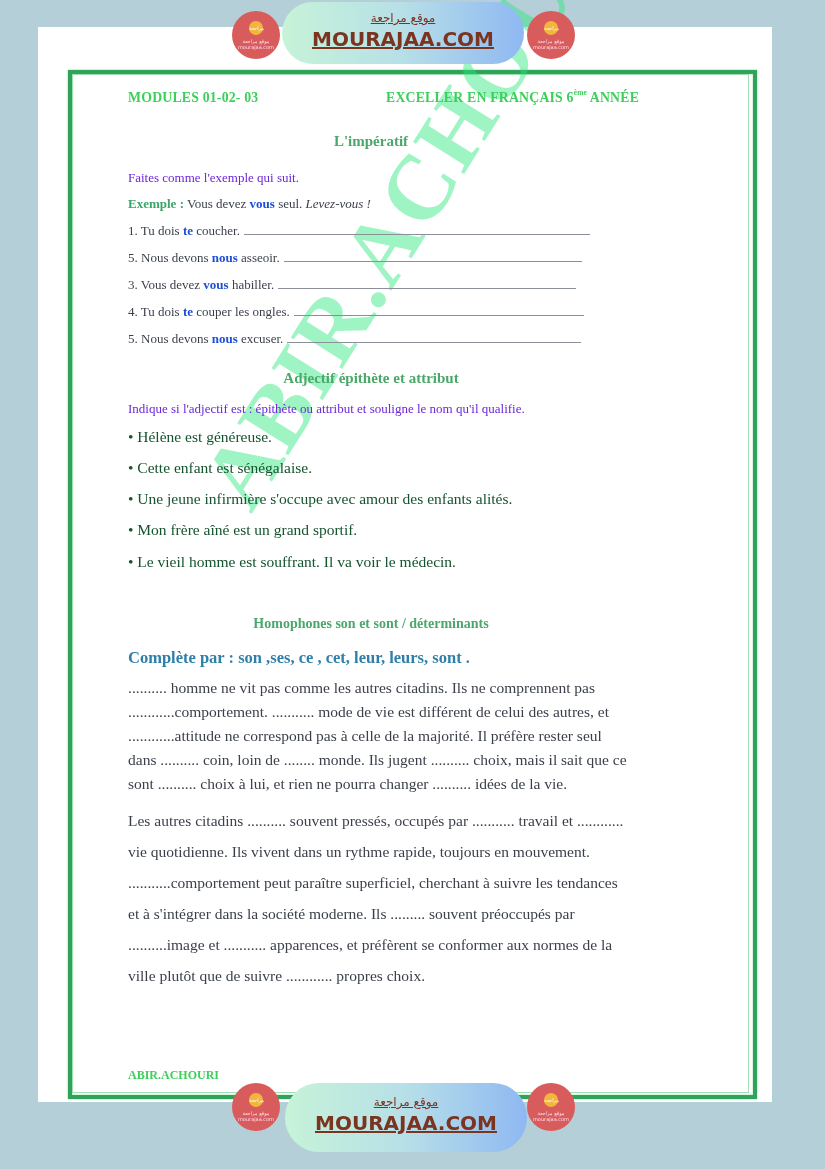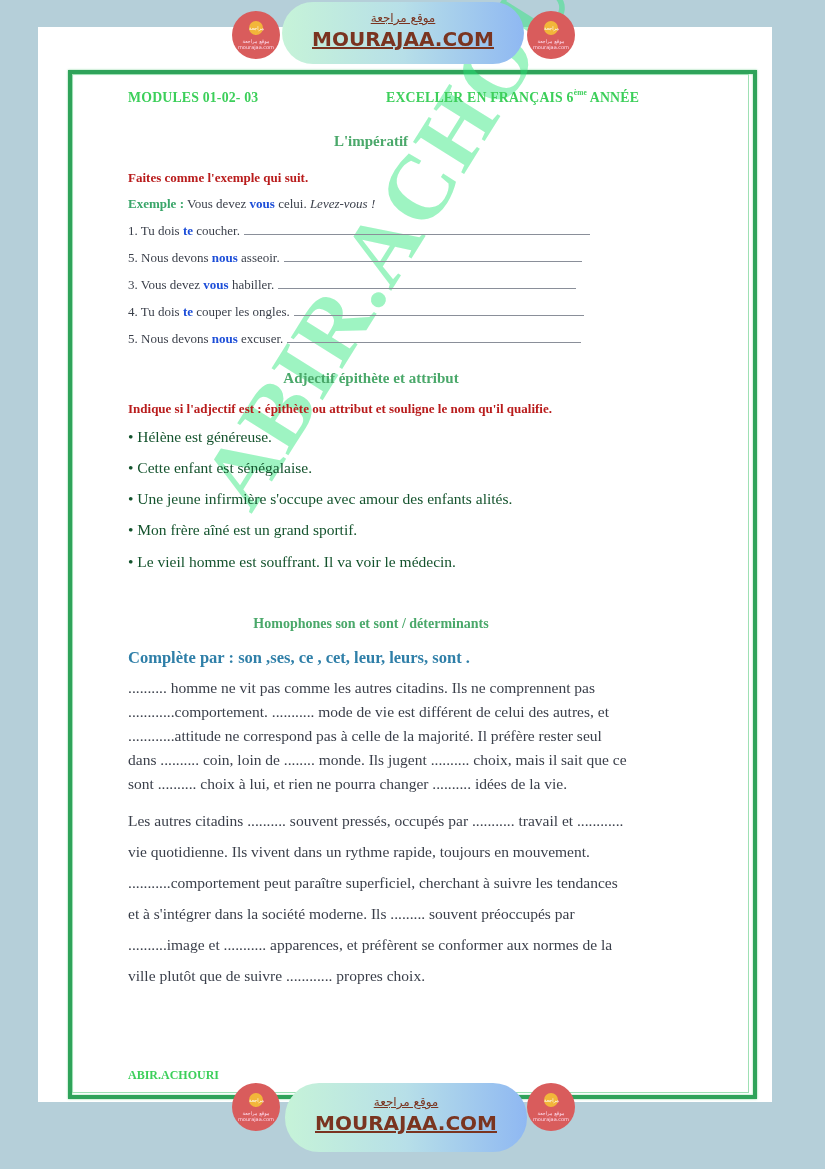--- a/index.html
+++ b/index.html
@@ -27,21 +27,21 @@
     transform:scaleX(0.92); transform-origin:left top;
   }
   .hdr-left { left:128px; }
   .hdr-right { left:386px; }
   .hdr-right sup { font-size:8px; vertical-align:top; position:relative; top:-1px; }
   .section-title {
     position:absolute; left:0; width:742px; text-align:center;
     color:#4aa86a; font-size:15px;font-weight:bold;
   }
   .instr {
-    position:absolute; left:128px; color:#b91c1c; font-weight:bold; font-size:13px;
+    position:absolute; left:128px; color:#6d28d9; font-weight:normal; font-size:13px;
   }
   .line-text {
     position:absolute; left:128px; color:#3a3f4a; font-size:13px; white-space:nowrap;
   }
   .line-text b { color:#1d4ed8; }
   .blank {
     display:inline-block; border-bottom:1.5px solid #8a8f99; height:10px; vertical-align:baseline;
     margin-left:4px;
   }
   .example-label { color:#3aa66a; font-weight:bold; }
@@ -98,21 +98,21 @@
 <div class="frame-inner"></div>
 
 <div class="watermark">ABIR.ACHOURI</div>
 
 <div class="hdr hdr-left">MODULES 01-02- 03</div>
 <div class="hdr hdr-right"><span>EXCELLER EN FRANÇAIS 6</span><sup>ème</sup><span> ANNÉE</span></div>
 
 <div class="section-title" style="top:133px;">L'impératif</div>
 <div class="instr" style="top:170px;">Faites comme l'exemple qui suit.</div>
 <div class="line-text" style="top:196px;">
-  <span class="example-label">Exemple :</span><span> Vous devez </span><b>vous</b><span> celui. </span><i>Levez-vous !</i>
+  <span class="example-label">Exemple :</span><span> Vous devez </span><b>vous</b><span> seul. </span><i>Levez-vous !</i>
 </div>
 
 <div class="line-text" style="top:223px;"><span>1. Tu dois </span><b>te</b><span> coucher.</span><span class="blank" style="width:346px;"></span></div>
 <div class="line-text" style="top:250px;"><span>5. Nous devons </span><b>nous</b><span> asseoir.</span><span class="blank" style="width:298px;"></span></div>
 <div class="line-text" style="top:277px;"><span>3. Vous devez </span><b>vous</b><span> habiller.</span><span class="blank" style="width:298px;"></span></div>
 <div class="line-text" style="top:304px;"><span>4. Tu dois </span><b>te</b><span> couper les ongles.</span><span class="blank" style="width:290px;"></span></div>
 <div class="line-text" style="top:331px;"><span>5. Nous devons </span><b>nous</b><span> excuser.</span><span class="blank" style="width:294px;"></span></div>
 
 <div class="section-title" style="top:370px;">Adjectif épithète et attribut</div>
 <div class="instr" style="top:401px;">Indique si l'adjectif  est : épithète ou attribut et souligne le nom qu'il qualifie.</div>

